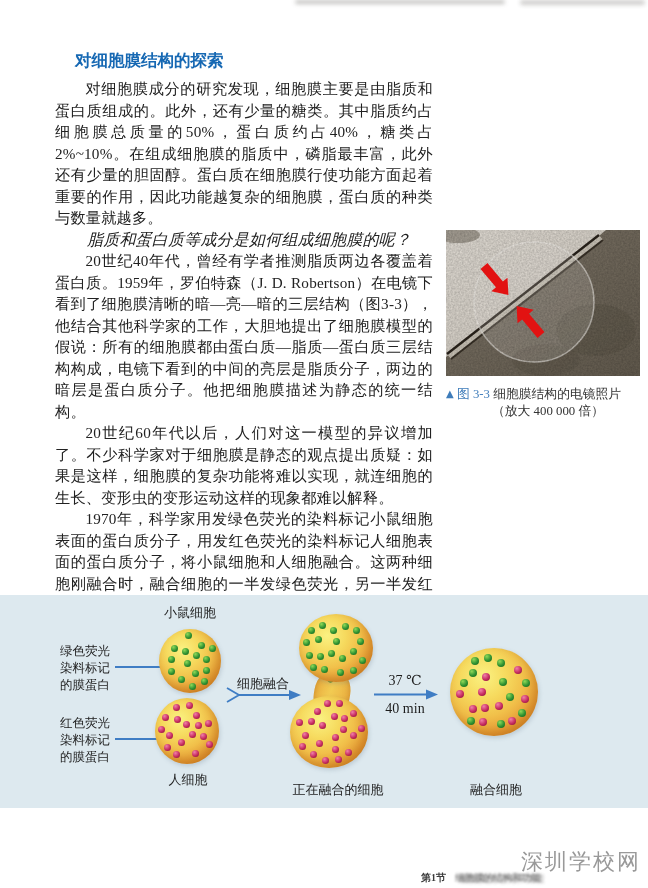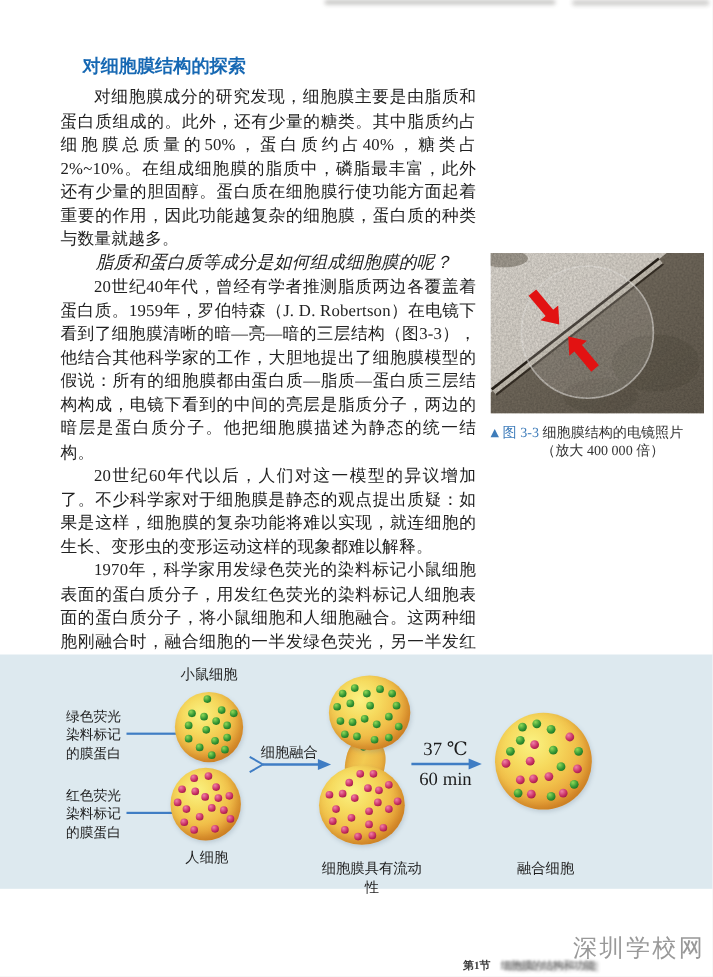--- a/index.html
+++ b/index.html
@@ -33,21 +33,21 @@
   }
   .fig-caption .sub{display:block;margin-left:46px;}
   .marker{color:var(--caption-blue,#3e7cba);font-size:10px;vertical-align:1px;
     font-family:"DejaVu Sans",sans-serif;}
   .fig-label{color:var(--caption-blue,#3e7cba);}
 
   
   .diagram{position:absolute;left:0;top:595px;width:648px;height:213px;
     background:var(--band-bg,#dde9ef);}
   .dlabel{position:absolute;font-size:13px;line-height:17px;color:#1d1d1d;text-align:center;}
-  .dlabel.small{font-size:17px;}
+  .dlabel.small{font-size:14px;}
   .protein-label{position:absolute;width:52px;font-size:12.5px;line-height:17px;
     color:#1d1d1d;text-align:left;}
   .pointer-line{position:absolute;height:2px;background:var(--arrow-blue,#3f7dc4);}
 
   .cell{position:absolute;border-radius:50%;
     background:radial-gradient(circle at 38% 32%,
       #faf282 0%, #f6da5e 28%, var(--cell-yellow,#f1c04a) 50%,
       var(--cell-orange,#e59a35) 72%, #cf7c24 92%, #c06e1d 100%);
     box-shadow:inset -3px -4px 8px rgba(160,90,10,.35), 1px 2px 4px rgba(90,110,130,.25);}
   .neck{position:absolute;border-radius:46%;
@@ -225,21 +225,21 @@
           <span class="dot" style="left: 18.1px; top: 22.1px; width: 7px; height: 7px; background: radial-gradient(circle at 35% 30%, rgb(240, 127, 168) 0%, rgb(198, 44, 96) 55%, rgb(124, 13, 52) 100%);"></span>
           <span class="dot" style="left: 51px; top: 19.4px; width: 7px; height: 7px; background: radial-gradient(circle at 35% 30%, rgb(240, 127, 168) 0%, rgb(198, 44, 96) 55%, rgb(124, 13, 52) 100%);"></span>
         </div>
     </div>
 
     <div class="dlabel small" style="left:376px;top:77px;width:58px;">37 ℃</div>
     <svg class="arrow-svg" style="left:374px;top:93px;" width="64" height="13">
       <line x1="0" y1="6.5" x2="53" y2="6.5" style="stroke:var(--arrow-blue,#3f7dc4)" stroke-width="2.2"></line>
       <polygon points="52,1.5 64,6.5 52,11.5" style="fill:var(--arrow-blue,#3f7dc4)"></polygon>
     </svg>
-    <div class="dlabel small" style="left:376px;top:105px;width:58px;">60 min</div>
+    <div class="dlabel small" style="left:376px;top:105px;width:58px;">40 min</div>
 
     <div class="cell" style="left:450px;top:53px;width:88px;height:88px;">
         <span class="dot" style="left: 9.8px; top: 30.6px; width: 8px; height: 8px; background: radial-gradient(circle at 35% 30%, rgb(143, 217, 87) 0%, rgb(47, 146, 50) 55%, rgb(21, 92, 24) 100%);"></span>
         <span class="dot" style="left: 63.5px; top: 18.1px; width: 8px; height: 8px; background: radial-gradient(circle at 35% 30%, rgb(240, 127, 168) 0%, rgb(198, 44, 96) 55%, rgb(124, 13, 52) 100%);"></span>
         <span class="dot" style="left: 56.2px; top: 44.6px; width: 8px; height: 8px; background: radial-gradient(circle at 35% 30%, rgb(143, 217, 87) 0%, rgb(47, 146, 50) 55%, rgb(21, 92, 24) 100%);"></span>
         <span class="dot" style="left: 18.9px; top: 57px; width: 8px; height: 8px; background: radial-gradient(circle at 35% 30%, rgb(240, 127, 168) 0%, rgb(198, 44, 96) 55%, rgb(124, 13, 52) 100%);"></span>
         <span class="dot" style="left: 47.2px; top: 11.1px; width: 8px; height: 8px; background: radial-gradient(circle at 35% 30%, rgb(143, 217, 87) 0%, rgb(47, 146, 50) 55%, rgb(21, 92, 24) 100%);"></span>
         <span class="dot" style="left: 5.5px; top: 42.2px; width: 8px; height: 8px; background: radial-gradient(circle at 35% 30%, rgb(240, 127, 168) 0%, rgb(198, 44, 96) 55%, rgb(124, 13, 52) 100%);"></span>
         <span class="dot" style="left: 72.1px; top: 30.5px; width: 8px; height: 8px; background: radial-gradient(circle at 35% 30%, rgb(143, 217, 87) 0%, rgb(47, 146, 50) 55%, rgb(21, 92, 24) 100%);"></span>
         <span class="dot" style="left: 31.7px; top: 24.6px; width: 8px; height: 8px; background: radial-gradient(circle at 35% 30%, rgb(240, 127, 168) 0%, rgb(198, 44, 96) 55%, rgb(124, 13, 52) 100%);"></span>
@@ -251,21 +251,21 @@
         <span class="dot" style="left: 71.2px; top: 47.1px; width: 8px; height: 8px; background: radial-gradient(circle at 35% 30%, rgb(240, 127, 168) 0%, rgb(198, 44, 96) 55%, rgb(124, 13, 52) 100%);"></span>
         <span class="dot" style="left: 67.5px; top: 61.4px; width: 8px; height: 8px; background: radial-gradient(circle at 35% 30%, rgb(143, 217, 87) 0%, rgb(47, 146, 50) 55%, rgb(21, 92, 24) 100%);"></span>
         <span class="dot" style="left: 28.7px; top: 70.1px; width: 8px; height: 8px; background: radial-gradient(circle at 35% 30%, rgb(240, 127, 168) 0%, rgb(198, 44, 96) 55%, rgb(124, 13, 52) 100%);"></span>
         <span class="dot" style="left: 49.3px; top: 30.3px; width: 8px; height: 8px; background: radial-gradient(circle at 35% 30%, rgb(143, 217, 87) 0%, rgb(47, 146, 50) 55%, rgb(21, 92, 24) 100%);"></span>
         <span class="dot" style="left: 58.4px; top: 69.1px; width: 8px; height: 8px; background: radial-gradient(circle at 35% 30%, rgb(240, 127, 168) 0%, rgb(198, 44, 96) 55%, rgb(124, 13, 52) 100%);"></span>
         <span class="dot" style="left: 21px; top: 9px; width: 8px; height: 8px; background: radial-gradient(circle at 35% 30%, rgb(143, 217, 87) 0%, rgb(47, 146, 50) 55%, rgb(21, 92, 24) 100%);"></span>
         <span class="dot" style="left: 31.3px; top: 56.3px; width: 8px; height: 8px; background: radial-gradient(circle at 35% 30%, rgb(240, 127, 168) 0%, rgb(198, 44, 96) 55%, rgb(124, 13, 52) 100%);"></span>
         <span class="dot" style="left: 17px; top: 68.5px; width: 8px; height: 8px; background: radial-gradient(circle at 35% 30%, rgb(143, 217, 87) 0%, rgb(47, 146, 50) 55%, rgb(21, 92, 24) 100%);"></span>
       </div>
 
-    <div class="dlabel" style="left:288px;top:186px;width:100px;">细胞膜具有流动性</div>
+    <div class="dlabel" style="left:288px;top:186px;width:100px;">正在融合的细胞</div>
     <div class="dlabel" style="left:464px;top:186px;width:64px;">融合细胞</div>
   </div>
 
 
   <div class="watermark">深圳学校网</div>
   <div class="footer">
     <span>第1节</span><span class="ghost">细胞膜的结构和功能</span>
   </div>
 
 </div>

